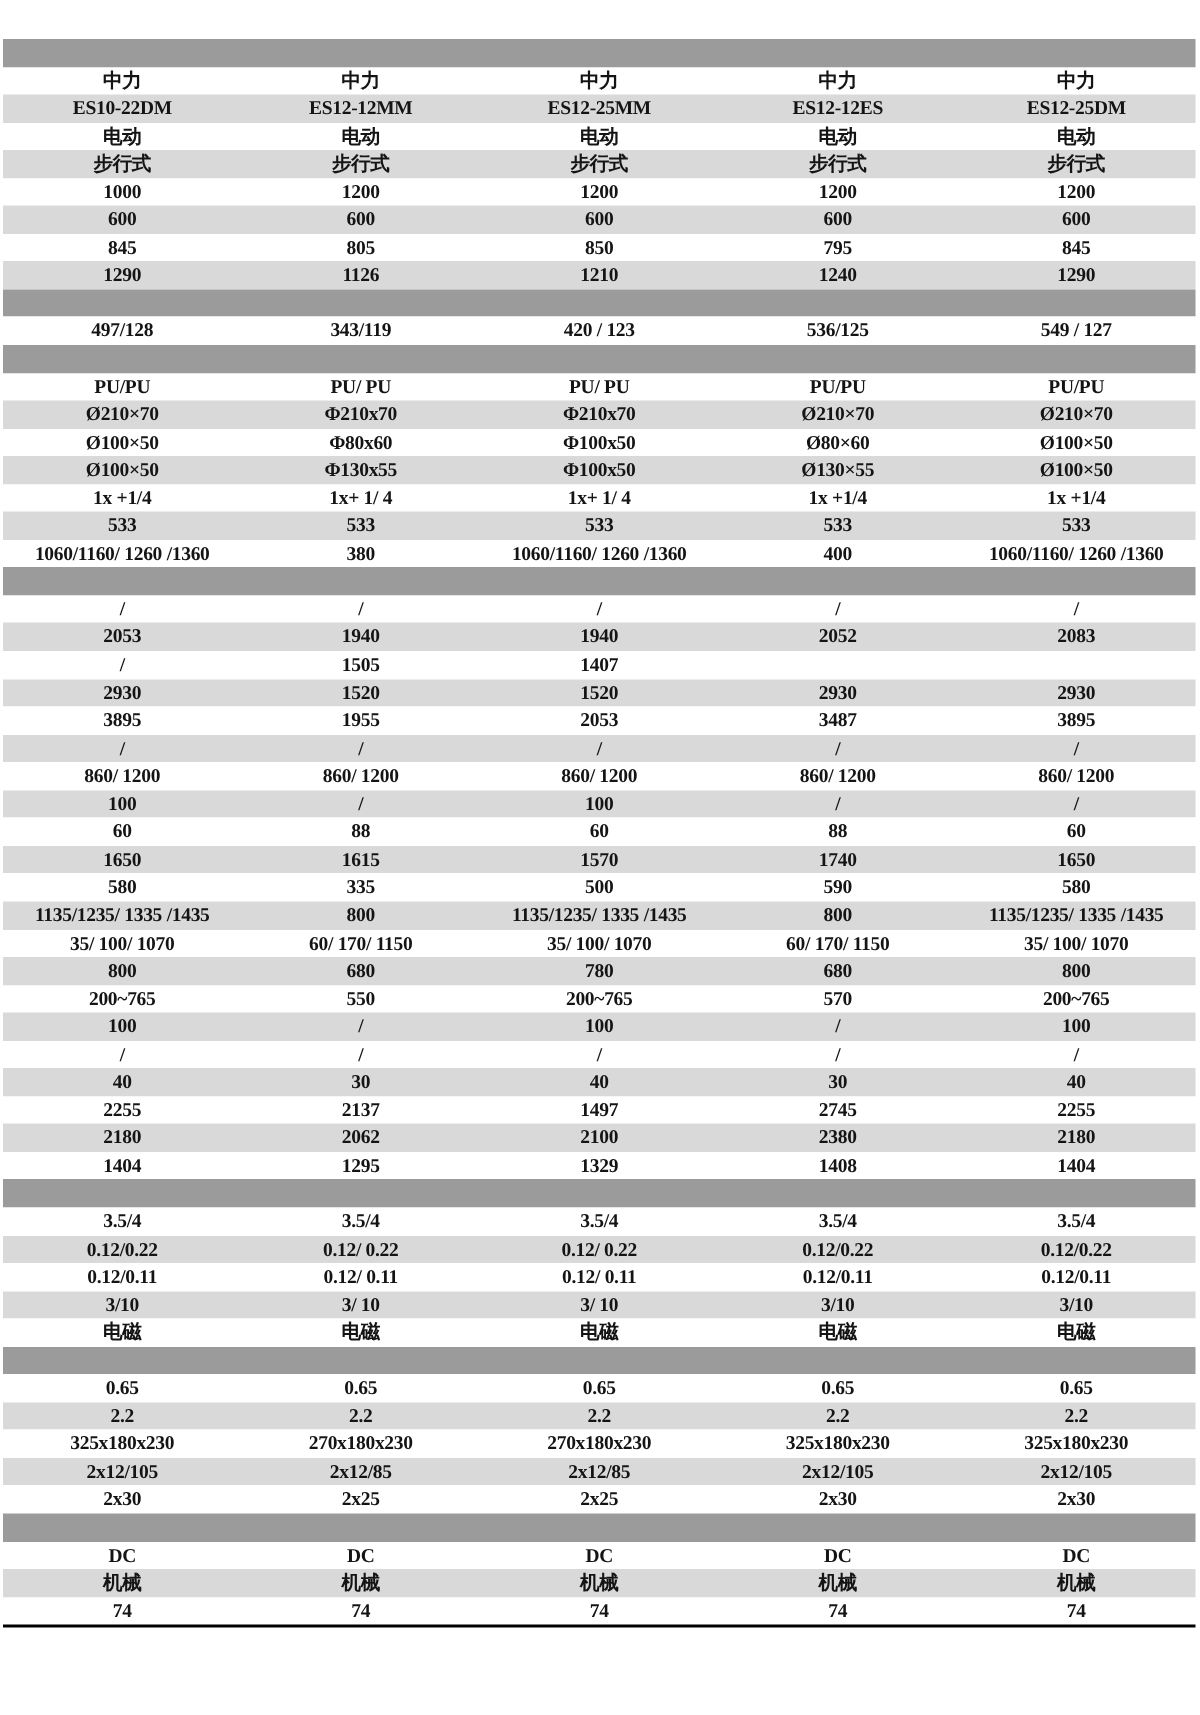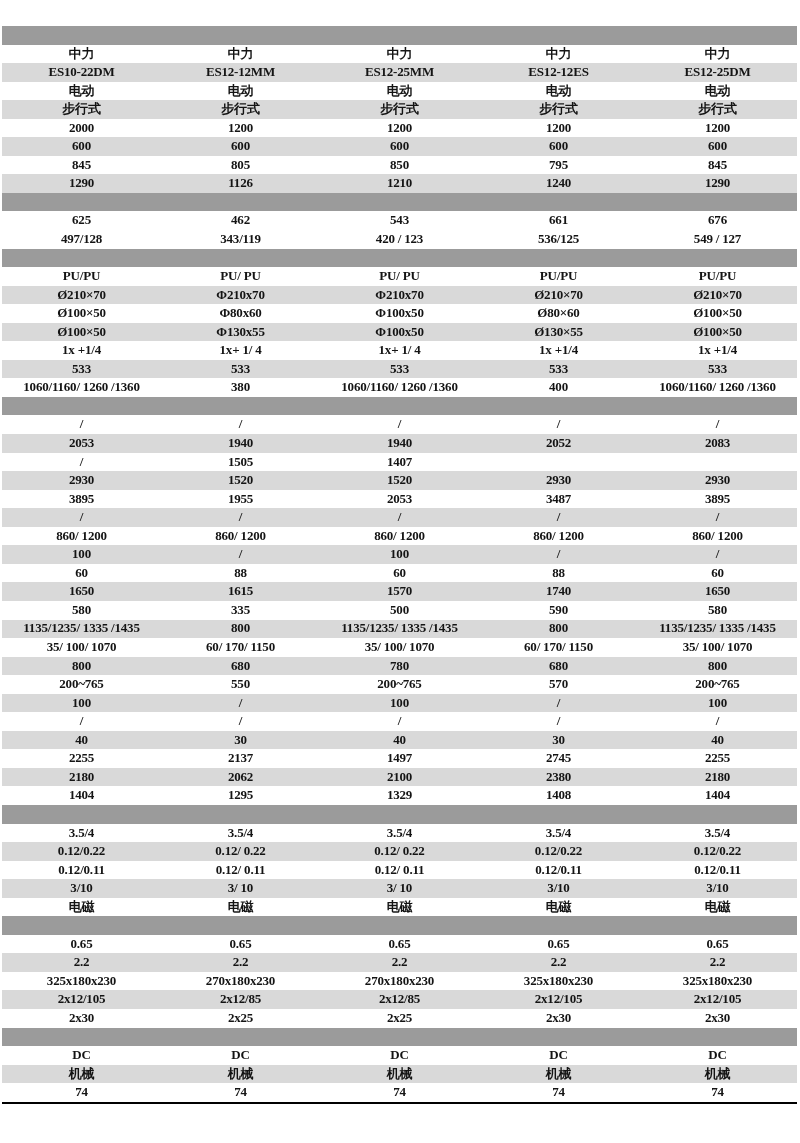--- a/index.html
+++ b/index.html
@@ -50,21 +50,21 @@
         <div class="cell">电动</div>
       </div>
       <div class="row shaded">
         <div class="cell">步行式</div>
         <div class="cell">步行式</div>
         <div class="cell">步行式</div>
         <div class="cell">步行式</div>
         <div class="cell">步行式</div>
       </div>
       <div class="row plain">
-        <div class="cell">2000</div>
+        <div class="cell">1000</div>
         <div class="cell">1200</div>
         <div class="cell">1200</div>
         <div class="cell">1200</div>
         <div class="cell">1200</div>
       </div>
       <div class="row shaded">
         <div class="cell">600</div>
         <div class="cell">600</div>
         <div class="cell">600</div>
         <div class="cell">600</div>
@@ -79,27 +79,20 @@
       </div>
       <div class="row shaded">
         <div class="cell">1290</div>
         <div class="cell">1126</div>
         <div class="cell">1210</div>
         <div class="cell">1240</div>
         <div class="cell">1290</div>
       </div>
       <div class="separator-bar" style="background: rgb(155, 155, 155);"></div>
       <div class="row plain">
-        <div class="cell">625</div>
-        <div class="cell">462</div>
-        <div class="cell">543</div>
-        <div class="cell">661</div>
-        <div class="cell">676</div>
-      </div>
-      <div class="row plain">
         <div class="cell">497/128</div>
         <div class="cell">343/119</div>
         <div class="cell">420 / 123</div>
         <div class="cell">536/125</div>
         <div class="cell">549 / 127</div>
       </div>
       <div class="separator-bar" style="background: rgb(155, 155, 155);"></div>
       <div class="row plain">
         <div class="cell">PU/PU</div>
         <div class="cell">PU/ PU</div>

